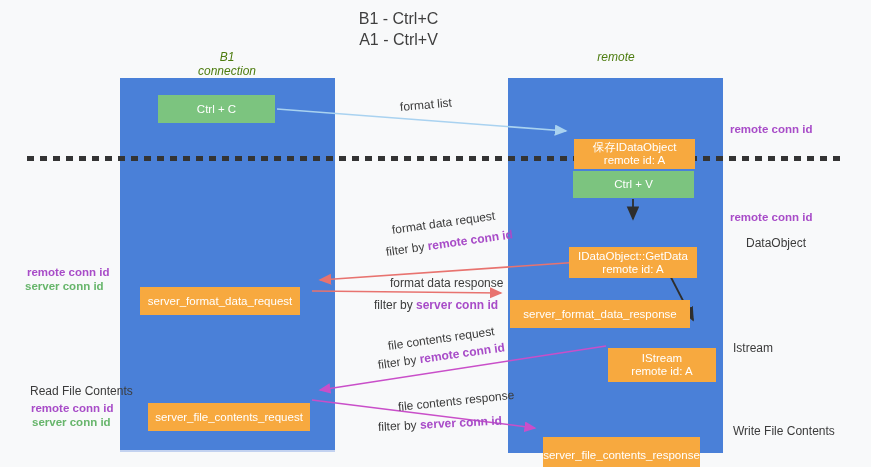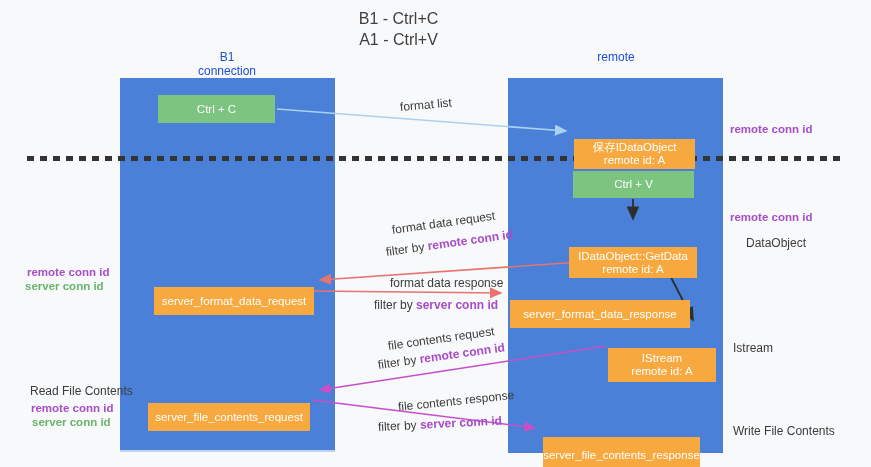--- a/index.html
+++ b/index.html
@@ -1,21 +1,21 @@
 <!DOCTYPE html>
 <html><head>
 <meta charset="utf-8">
 <style>
   html,body{margin:0;padding:0;}
   body{font-family:"Liberation Sans",sans-serif;background:#f8f9fa;}
   #canvas{position:relative;width:871px;height:467px;background:#f8f9fa;overflow:hidden;}
 
   .title{position:absolute;left:0;width:797px;text-align:center;color:#3f3f3f;
          font-size:16px;line-height:21px;}
-  .lane-header{position:absolute;text-align:center;color:#1d4ed8;font-size:12px;line-height:14px;}
+  .lane-header{position:absolute;text-align:center;color:#4d7c0f;font-size:12px;line-height:14px;font-style:italic;}
   .lane{position:absolute;background:#4a80d8;}
   .lane.left{border-bottom:2px solid #c3d2f0;}
 
   .box{position:absolute;display:flex;flex-direction:column;align-items:center;
        justify-content:center;color:#ffffff;text-align:right;font-size:11.5px;line-height:13px;}
   .box.green{background:#7cc47f;}
   .box.orange{background:#f7a93f;margin-top:20px;}
 
   .lbl{position:absolute;color:#3b3b3b;font-size:12px;white-space:nowrap;}
   .lbl.bold{font-weight:bold;font-size:11.5px;}
@@ -84,21 +84,21 @@
 
   <div class="box green" style="left:573px;top:171px;width:121px;height:27px">
     <span>Ctrl + V</span>
   </div>
 
   <div class="box orange" style="left:569px;top:227px;width:128px;height:31px">
     <span>IDataObject::GetData</span>
     <span>remote id: A</span>
   </div>
 
-  <div class="box orange" style="left:154px;top:267px;width:160px;height:28px">
+  <div class="box orange" style="left:140px;top:267px;width:160px;height:28px">
     <span>server_format_data_request</span>
   </div>
 
   <div class="box orange" style="left:510px;top:280px;width:180px;height:28px">
     <span>server_format_data_response</span>
   </div>
 
   <div class="box orange" style="left:608px;top:328px;width:108px;height:34px">
     <span>IStream</span>
     <span>remote id: A</span>

